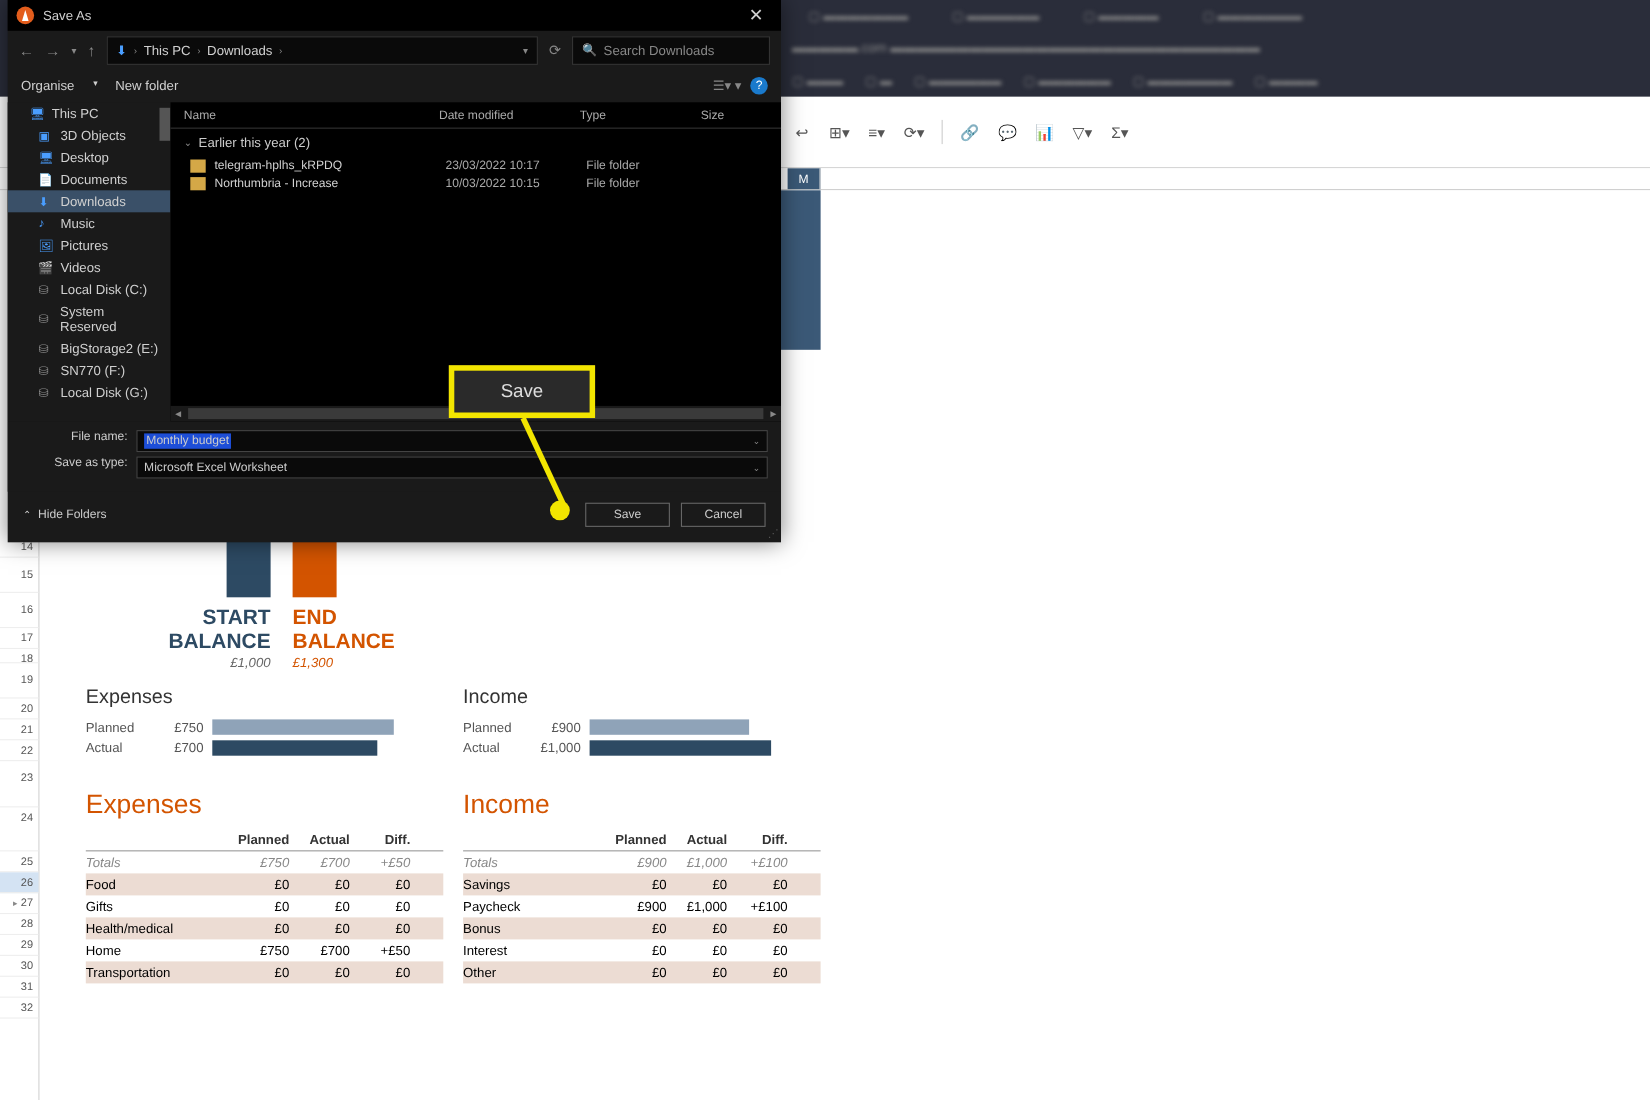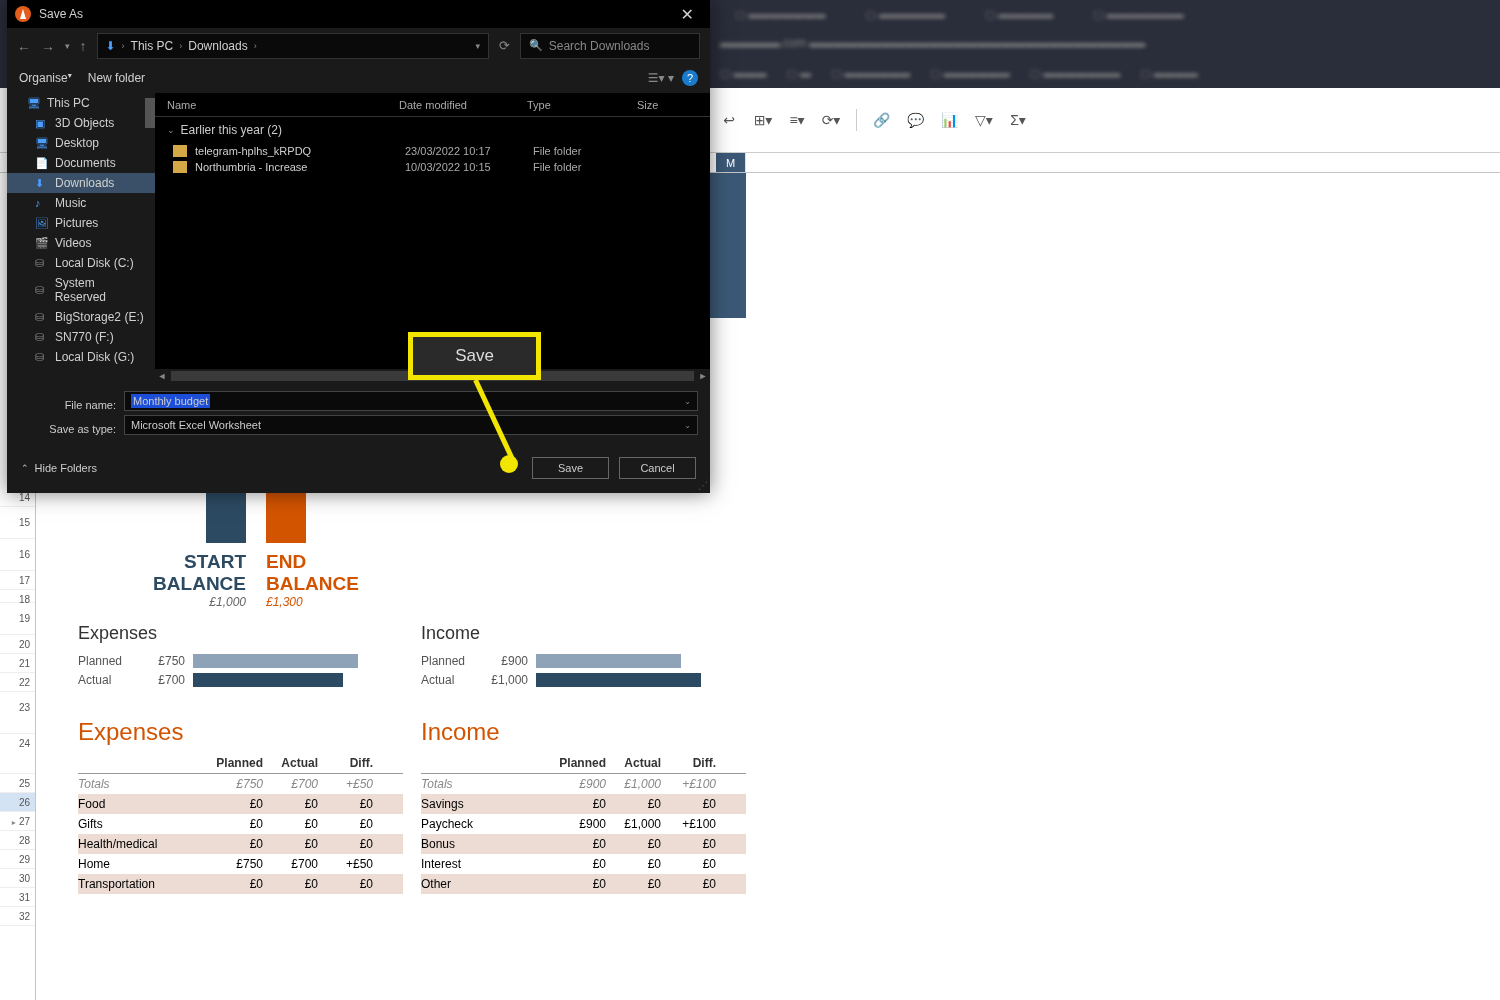--- a/index.html
+++ b/index.html
@@ -74,21 +74,21 @@
 .dlg-close { margin-left: auto; font-size: 16px; cursor: pointer; padding: 0 8px;}
 .dlg-nav { height: 35px; display: flex; align-items: center; padding: 0 10px; gap: 10px;}
 .nav-arr { color: #888; font-size: 14px; cursor: pointer;}
 .nav-path { flex: 1; background: #0a0a0a; border: 1px solid #333; height: 26px; display: flex; align-items: center; padding: 0 8px; gap: 6px;}
 .path-icon { color: #4a9eff; font-size: 12px;}
 .path-sep { color: #888; font-size: 9px;}
 .refresh { color: #888; font-size: 13px; cursor: pointer;}
 .search { width: 180px; background: #0a0a0a; border: 1px solid #333; height: 26px; display: flex; align-items: center; padding: 0 8px; color: #888;}
 .search-icon { margin-right: 6px; font-size: 11px;}
 .dlg-toolbar { height: 30px; display: flex; align-items: center; padding: 0 12px; gap: 16px;}
-.org-btn { display: flex; align-items: flex-start; gap: 0; cursor: pointer;}
+.org-btn { display: flex; align-items: flex-start; gap: 17px; cursor: pointer;}
 .view-icons { margin-left: auto; display: flex; gap: 8px; align-items: center;}
 .help-icon { width: 16px; height: 16px; background: #1a7acc; border-radius: 50%; color: #fff; font-size: 11px; text-align: center; line-height: 16px;}
 
 .dlg-body { display: flex; height: 290px;}
 .tree { width: 148px; background: #1a1a1a; overflow-y: auto; position: relative;}
 .tree-item { display: flex; align-items: center; padding: 3px 8px 3px 28px; gap: 6px; cursor: pointer;}
 .tree-item.root { padding-left: 20px;}
 .tree-item.sel { background: #3a5068;}
 .tree-icon { width: 14px; height: 12px; font-size: 11px;}
 .scroll-handle { position: absolute; right: 0; top: 5px; width: 10px; height: 30px; background: #555;}
@@ -104,21 +104,21 @@
 .file-row { display: flex; align-items: center; padding: 2px 12px 2px 18px; font-size: 11px;}
 .file-icon { width: 14px; height: 12px; background: #d4a847; margin-right: 8px;}
 .fr-name { width: 210px;}
 .fr-date { width: 128px; color: #aaa;}
 .fr-type { width: 110px; color: #aaa;}
 .hscroll { position: absolute; bottom: 0; left: 0; right: 0; height: 14px; background: #1a1a1a; display: flex; align-items: center;}
 .hscroll-arr { width: 14px; text-align: center; color: #888; font-size: 9px;}
 .hscroll-track { flex: 1; height: 10px; background: #3a3a3a; margin: 0 2px;}
 
 .dlg-fields { padding: 8px 12px; background: #1a1a1a;}
-.field-row { display: flex; align-items: flex-end; margin-bottom: 4px;}
+.field-row { display: flex; align-items: flex-start; margin-bottom: 4px;}
 .field-lbl { width: 105px; text-align: right; padding-right: 8px; color: #ccc; font-size: 11px;}
 .field-input { flex: 1; background: #0a0a0a; border: 1px solid #444; height: 20px; padding: 0 6px; color: #ccc; font-size: 11px; display: flex; align-items: center; justify-content: space-between;}
 .sel-span { background: #1d4ed8; padding: 1px 2px;}
 .combo-arr { color: #888; font-size: 8px;}
 
 .dlg-footer { display: flex; align-items: center; padding: 10px 14px 14px;}
 .hide-folders { display: flex; align-items: center; gap: 6px; cursor: pointer; color: #ccc; font-size: 11px;}
 .btn-group { margin-left: auto; display: flex; gap: 10px;}
 .btn { width: 77px; height: 22px; background: #1a1a1a; border: 1px solid #666; color: #ccc; font-size: 11px; cursor: pointer;}
 .resize { position: absolute; bottom: 2px; right: 2px; color: #555; font-size: 10px;}

